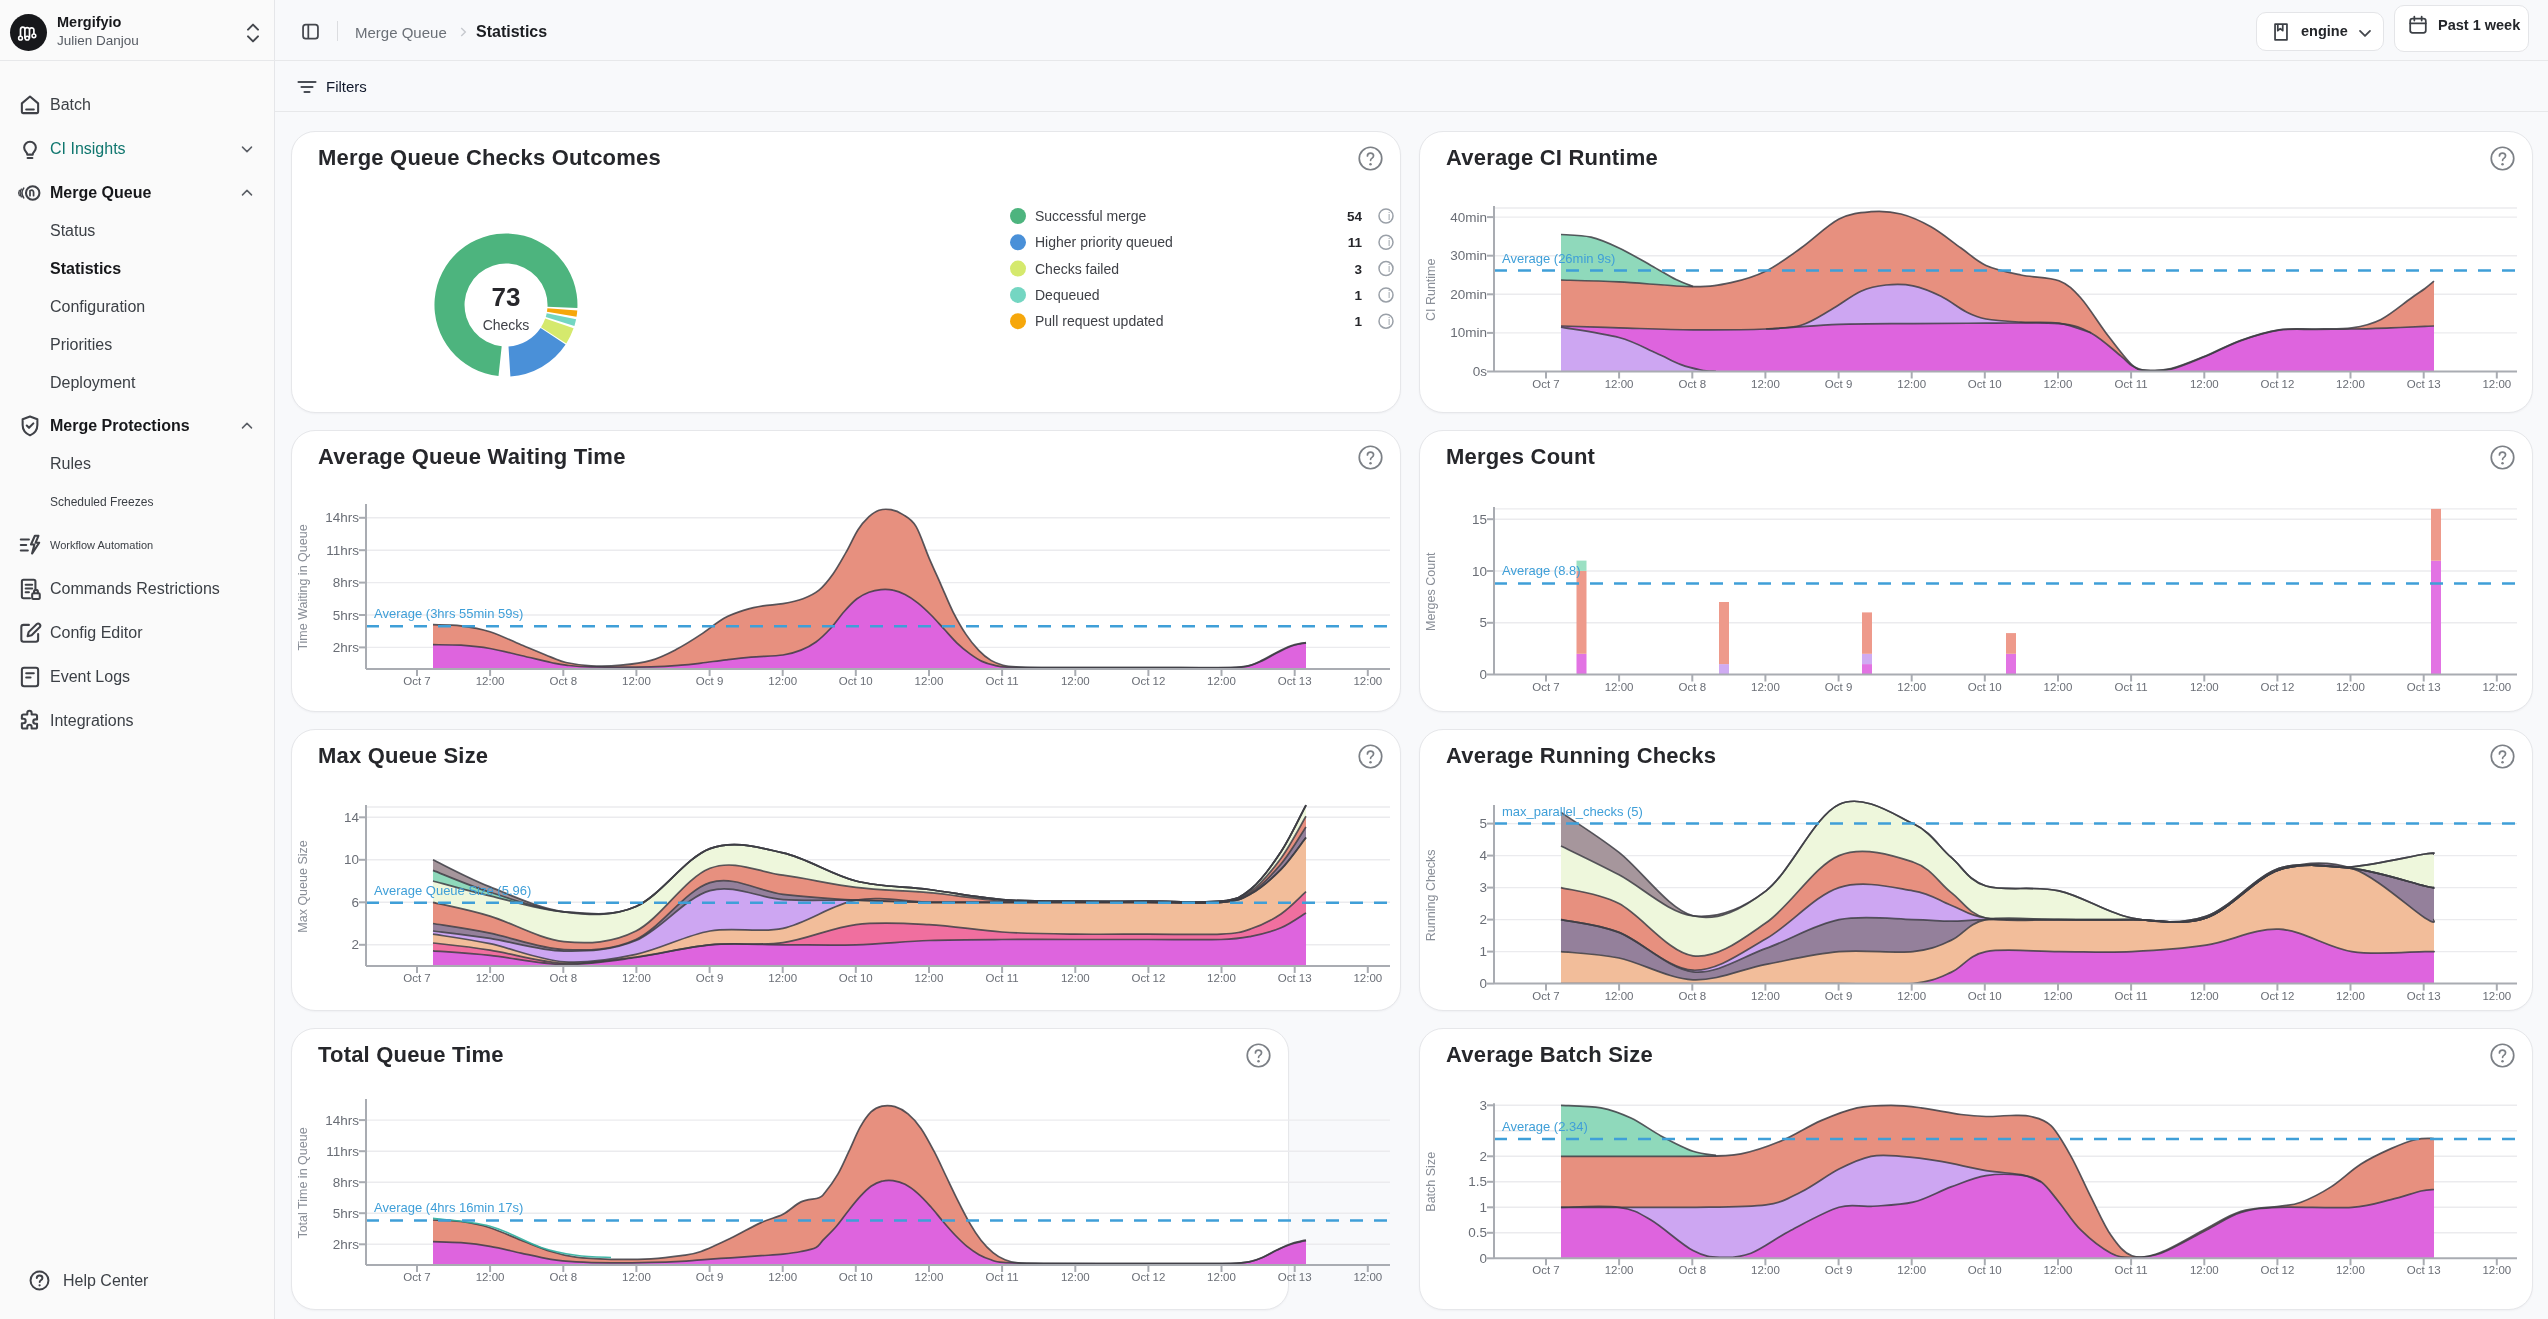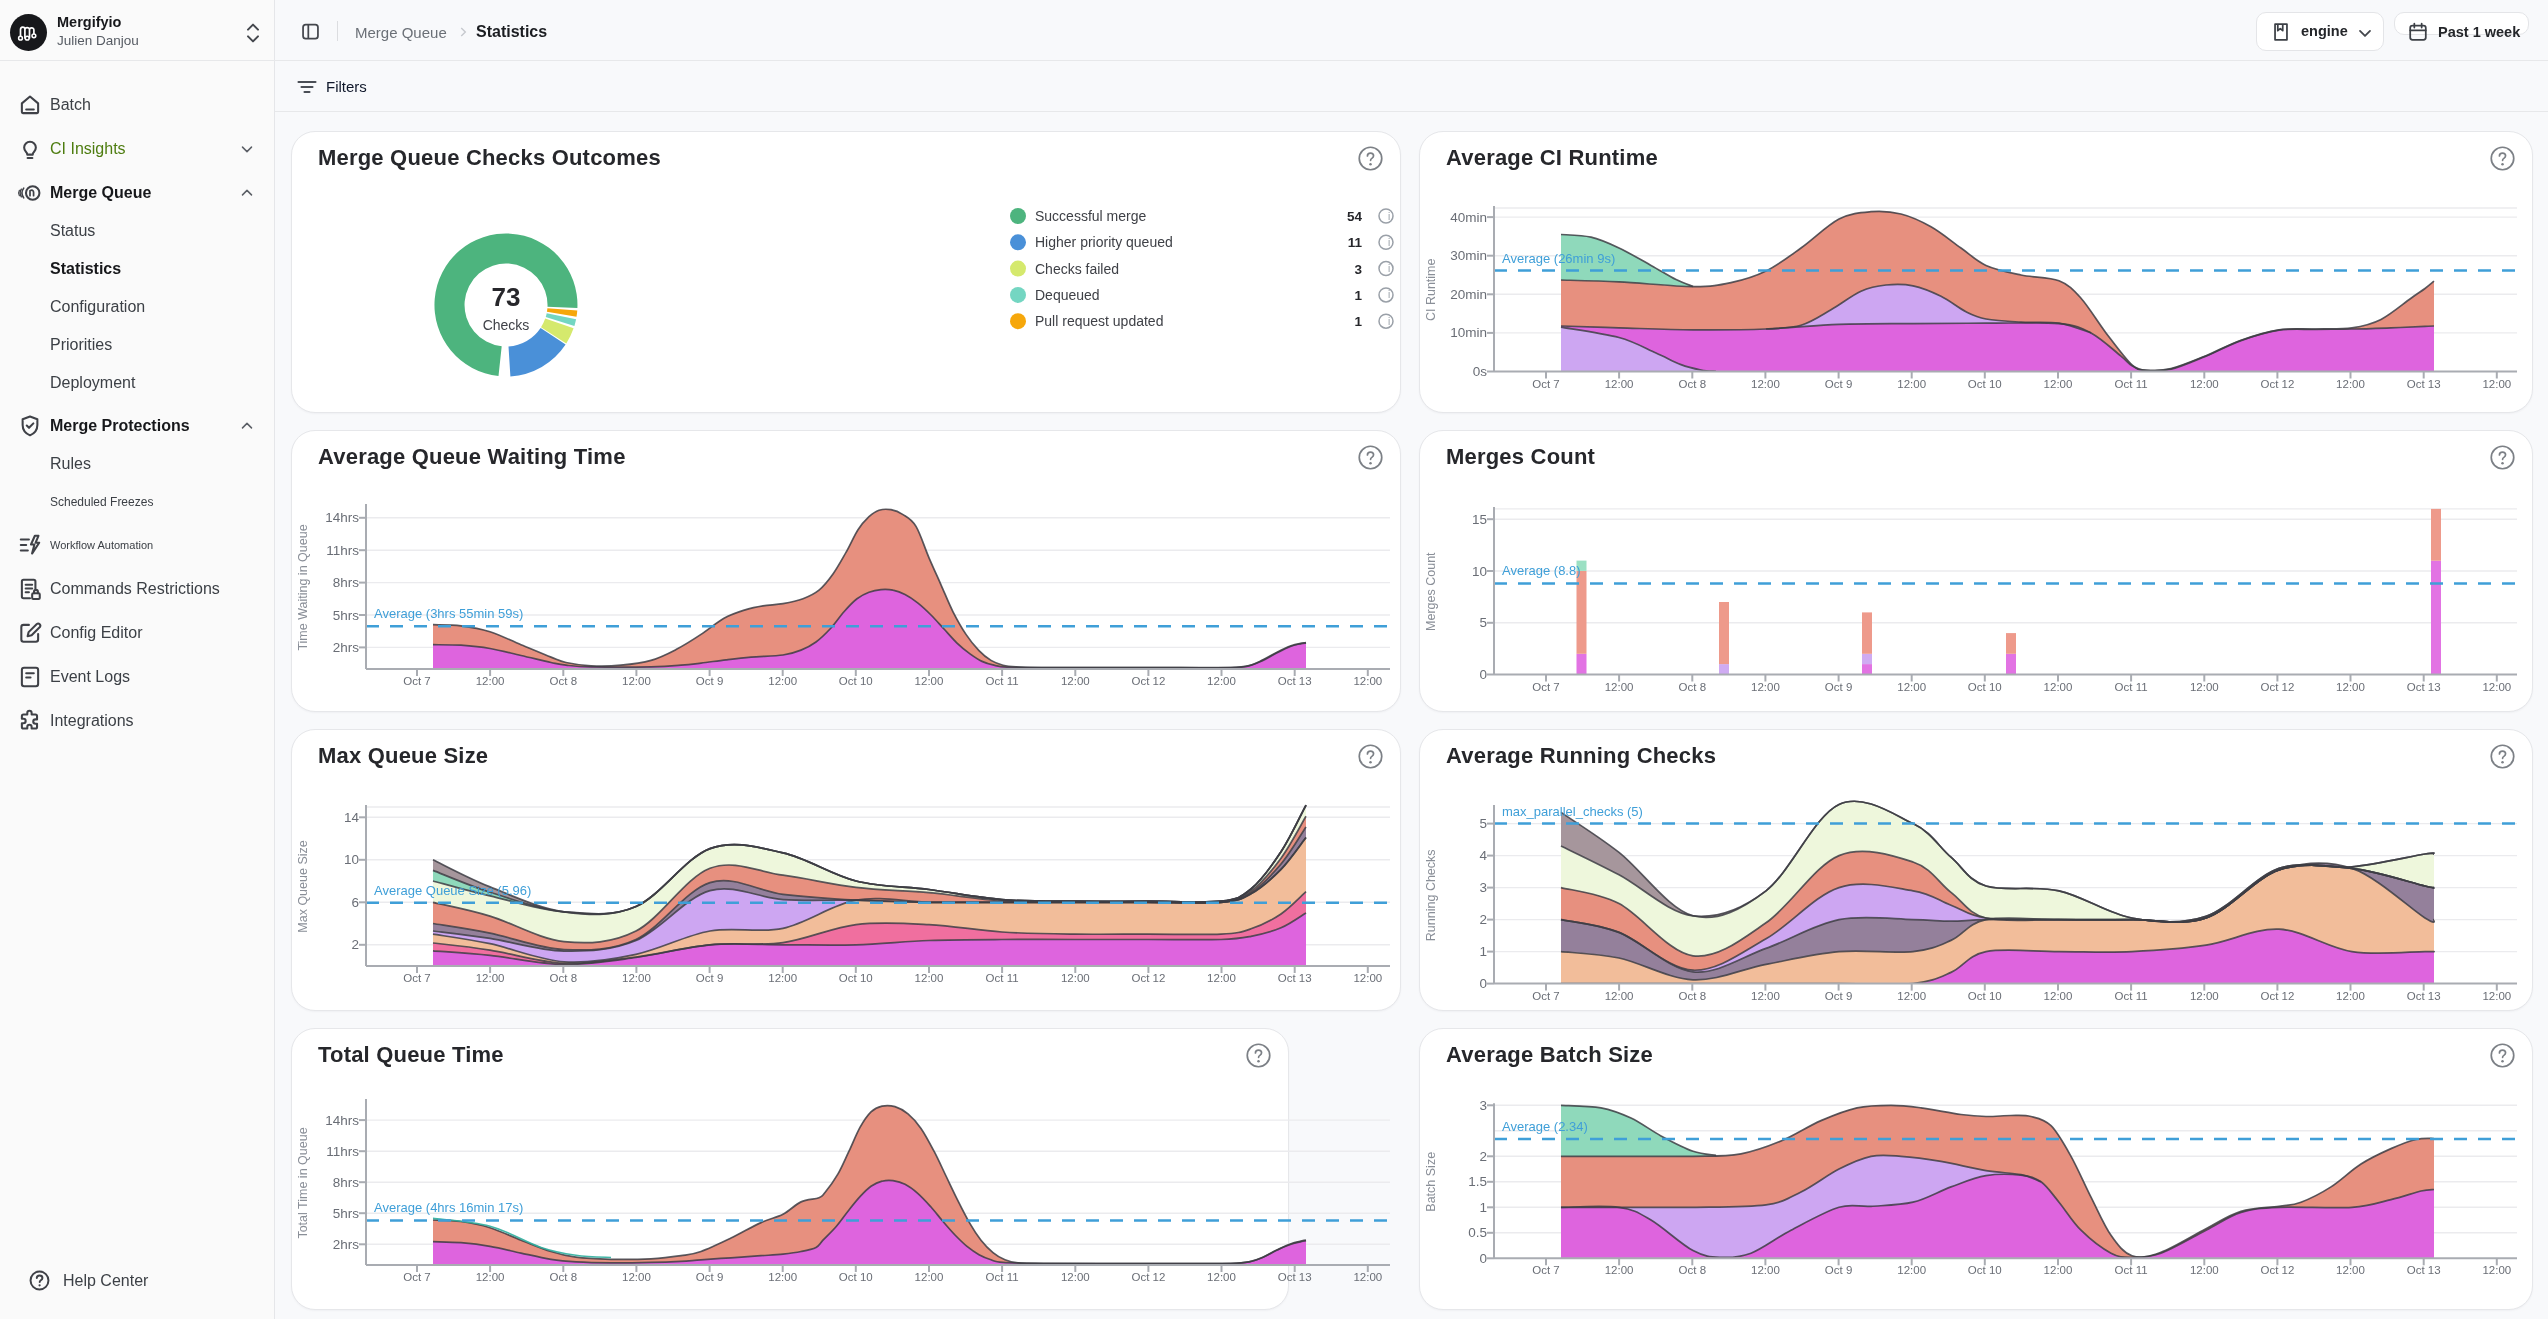--- a/index.html
+++ b/index.html
@@ -35,21 +35,21 @@
     <div style="position:absolute;left:0;top:60px;width:275px;height:1px;background:#e7e8ea"></div>
     <svg width="26" height="26" viewBox="0 0 24 24" fill="none" stroke="#3f4147" stroke-width="1.9" stroke-linecap="round" stroke-linejoin="round" style="position:absolute;left:17px;top:92px">
       <path d="M4.5 10.5 L12 4.2 L19.5 10.5 V18.5 a1 1 0 0 1 -1 1 H5.5 a1 1 0 0 1 -1 -1 Z"></path>
       <path d="M8.5 16.2 h7"></path>
     </svg>
     <div style="position:absolute;left:50px;top:96px;font-size:16px;font-weight:400;color:#3c4046;line-height:18px">Batch</div>
     <svg width="26" height="26" viewBox="0 0 24 24" fill="none" stroke="#3f4147" stroke-width="1.9" stroke-linecap="round" stroke-linejoin="round" style="position:absolute;left:17px;top:136px">
       <path d="M8.2 14.5 a5.4 5.4 0 1 1 7.6 0 c-.9.9-1.3 1.6-1.3 2.7 h-5 c0-1.1-.4-1.8-1.3-2.7 Z"></path>
       <path d="M9.8 20.3 h4.4"></path>
     </svg>
-    <div style="position:absolute;left:50px;top:140px;font-size:16px;font-weight:400;color:#4d7c0f;line-height:18px">CI Insights</div>
+    <div style="position:absolute;left:50px;top:140px;font-size:16px;font-weight:400;color:#0f766e;line-height:18px">CI Insights</div>
     <svg width="18" height="18" viewBox="0 0 24 24" fill="none" stroke="#5b5f66" stroke-width="2" stroke-linecap="round" stroke-linejoin="round" style="position:absolute;left:238px;top:140px">
       <path d="M6 9.5 L12 15.5 L18 9.5"></path>
     </svg>
     <svg width="26" height="26" viewBox="0 0 24 24" fill="none" stroke="#3f4147" stroke-width="1.9" stroke-linecap="round" stroke-linejoin="round" style="position:absolute;left:17px;top:180px">
       <circle cx="14.5" cy="12" r="6.2"></circle>
       <path d="M12 14.5 v-4.5 c2.6-1.4 3.3.2 3.3 1.6 v2.9" stroke-width="1.6"></path>
       <path d="M6.2 7.5 a7.6 7.6 0 0 0 0 9" stroke-width="1.5"></path>
       <path d="M4 8.5 a6.4 6.4 0 0 0 0 7" stroke-width="1.3"></path>
       <path d="M2.2 9.5 a5 5 0 0 0 0 5" stroke-width="1.1"></path>
     </svg>
@@ -119,21 +119,21 @@
     <div class="btn" style="left:1981px;top:12px;width:128px;height:39px">
       <svg width="22" height="22" viewBox="0 0 24 24" fill="none" stroke="#3c4046" stroke-width="1.9" stroke-linejoin="round" style="position:absolute;left:13px;top:8px">
         <path d="M5.5 3.5 h13 v17 h-13 a0 0 0 0 1 0 0 v-17 Z"></path>
         <path d="M8.5 3.5 v7 l2.7-2.2 2.7 2.2 v-7"></path>
       </svg>
       <span style="position:absolute;left:44px;top:10px;font-size:14.5px;font-weight:700;color:#24262a">engine</span>
       <svg width="20" height="20" viewBox="0 0 24 24" fill="none" stroke="#44474d" stroke-width="2.2" stroke-linecap="round" stroke-linejoin="round" style="position:absolute;left:98px;top:10px">
         <path d="M6 9.5 L12 15.5 L18 9.5"></path>
       </svg>
     </div>
-    <div class="btn" style="left:2119px;top:12px;width:135px;height:23px">
+    <div class="btn" style="left:2119px;top:5px;width:135px;height:47px">
       <svg width="22" height="22" viewBox="0 0 24 24" fill="none" stroke="#3c4046" stroke-width="1.9" stroke-linecap="round" stroke-linejoin="round" style="position:absolute;left:12px;top:8px">
         <rect x="3.5" y="5" width="17" height="15.5" rx="2.5"></rect>
         <path d="M8 2.8 v4.4 M16 2.8 v4.4 M3.5 10.2 h17"></path>
       </svg>
       <span style="position:absolute;left:43px;top:11px;font-size:14.5px;font-weight:700;color:#24262a">Past 1 week</span>
     </div>
   </div>
 <div id="filterbar">
     <svg width="24" height="24" viewBox="0 0 24 24" fill="none" stroke="#4a4e55" stroke-width="2.1" stroke-linecap="round" style="position:absolute;left:20px;top:14px">
       <path d="M3.5 7 h17 M6.5 12 h11 M9.5 17 h5"></path>

